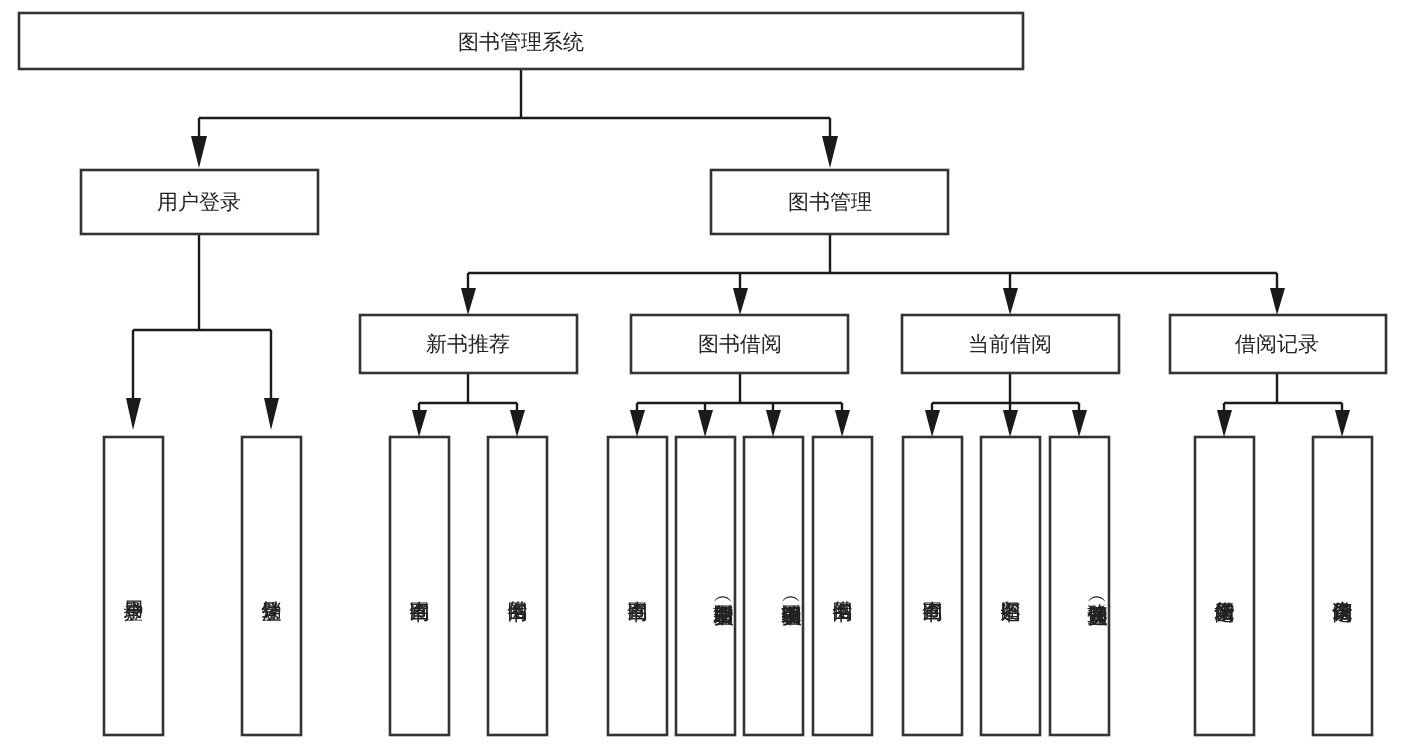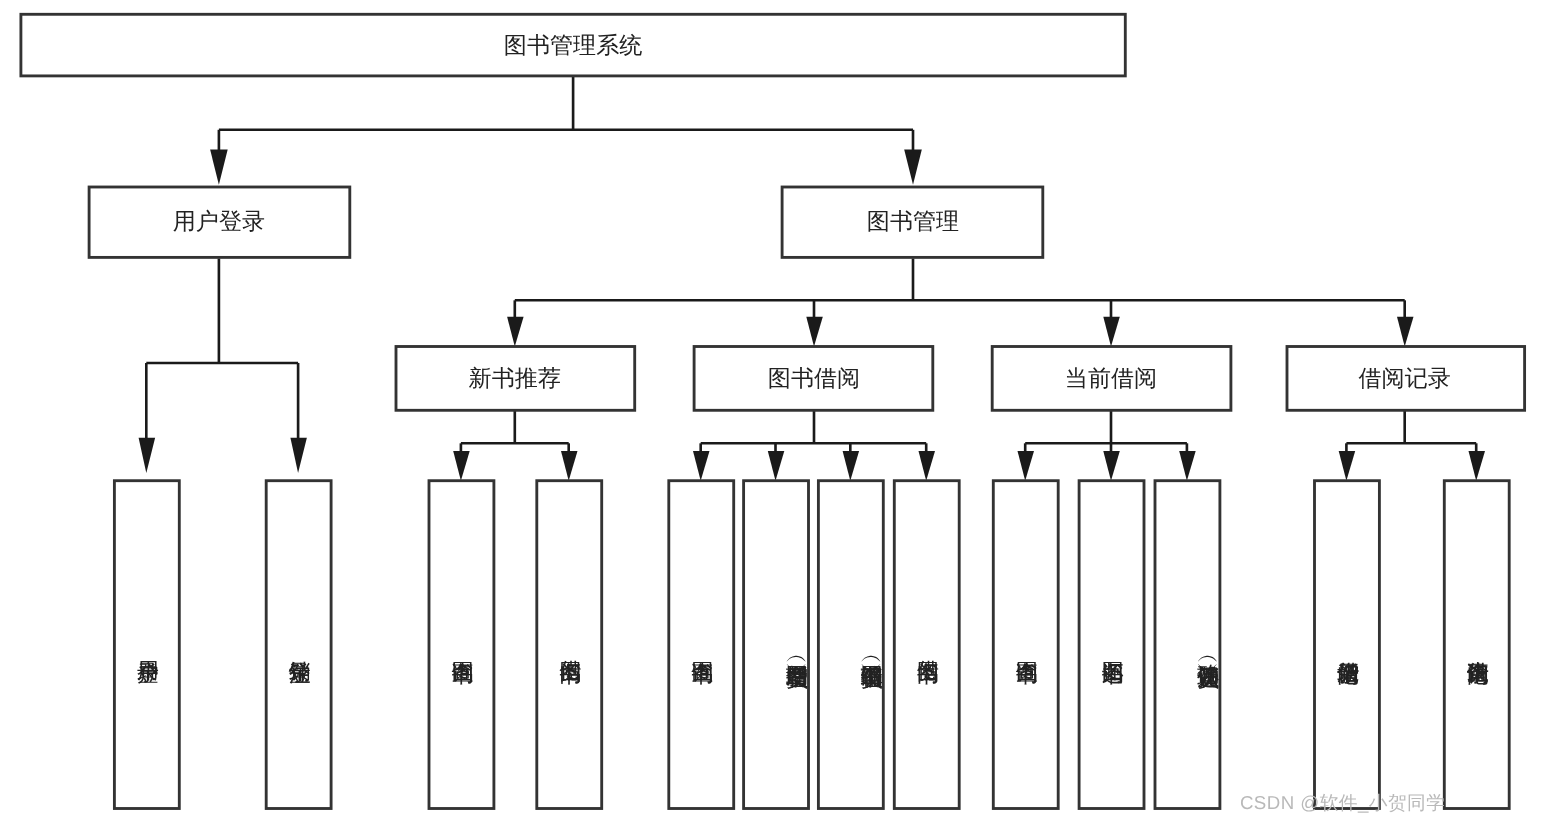--- a/index.html
+++ b/index.html
@@ -214,14 +214,13 @@
   <div class="node-label-v" style="left:744px; top:446px; width:59px; height:289px;">编辑图书（管理员）</div>
   <div class="node-label-v centered" style="left:813px; top:437px; width:59px; height:298px;">借阅图书</div>
 
   <div class="node-label-v centered" style="left:903px; top:437px; width:59px; height:298px;">查询图书</div>
   <div class="node-label-v centered" style="left:981px; top:437px; width:59px; height:298px;">归还图书</div>
   <div class="node-label-v" style="left:1050px; top:446px; width:59px; height:289px;">确认归还（管理员）</div>
 
   <div class="node-label-v centered" style="left:1195px; top:437px; width:59px; height:298px;">新增借阅记录</div>
   <div class="node-label-v centered" style="left:1313px; top:437px; width:59px; height:298px;">查询借阅记录</div>
 
-  <div class="watermark">CSDN @软件_小贺同学</div>
 </div>
 
 </body></html>

